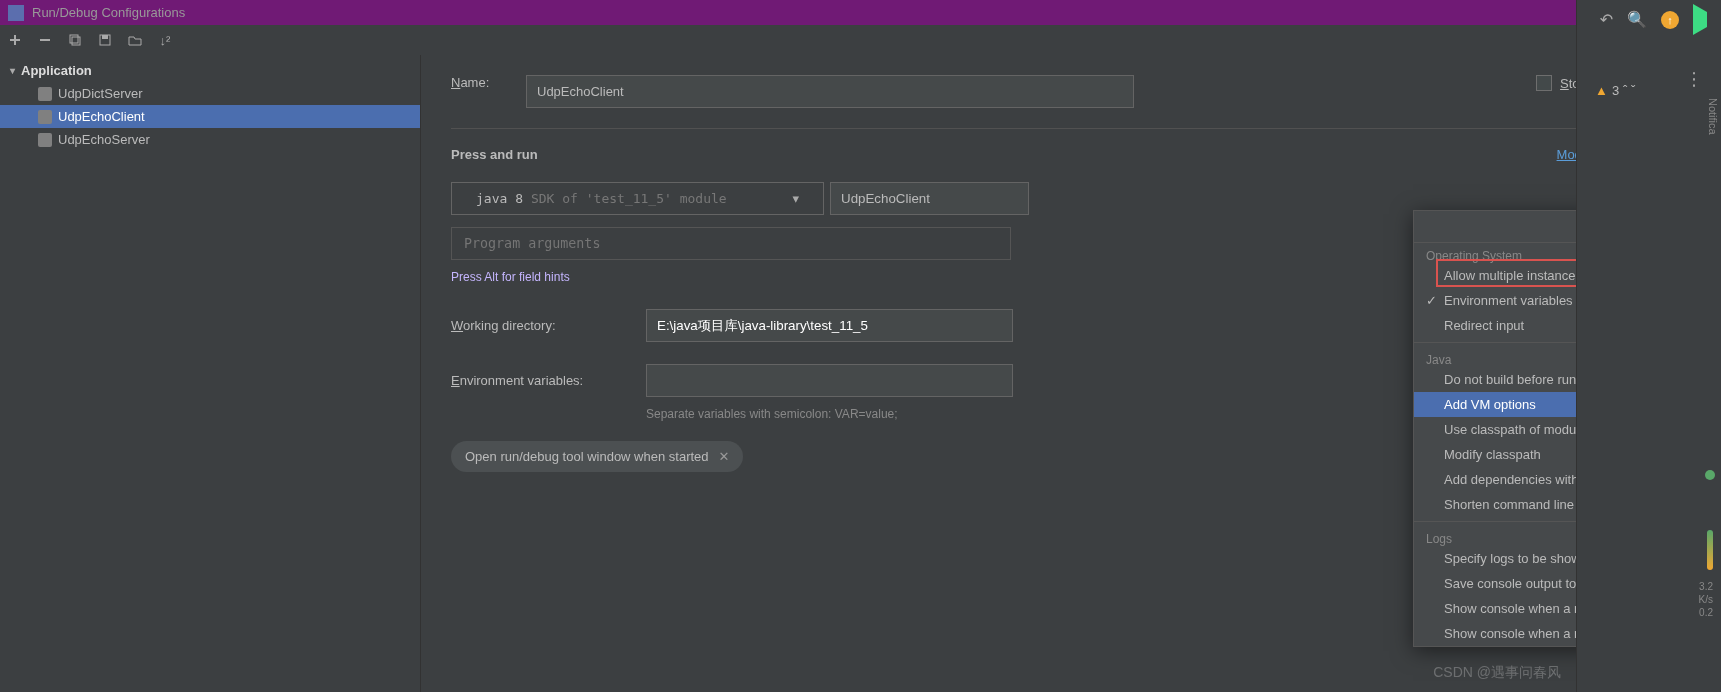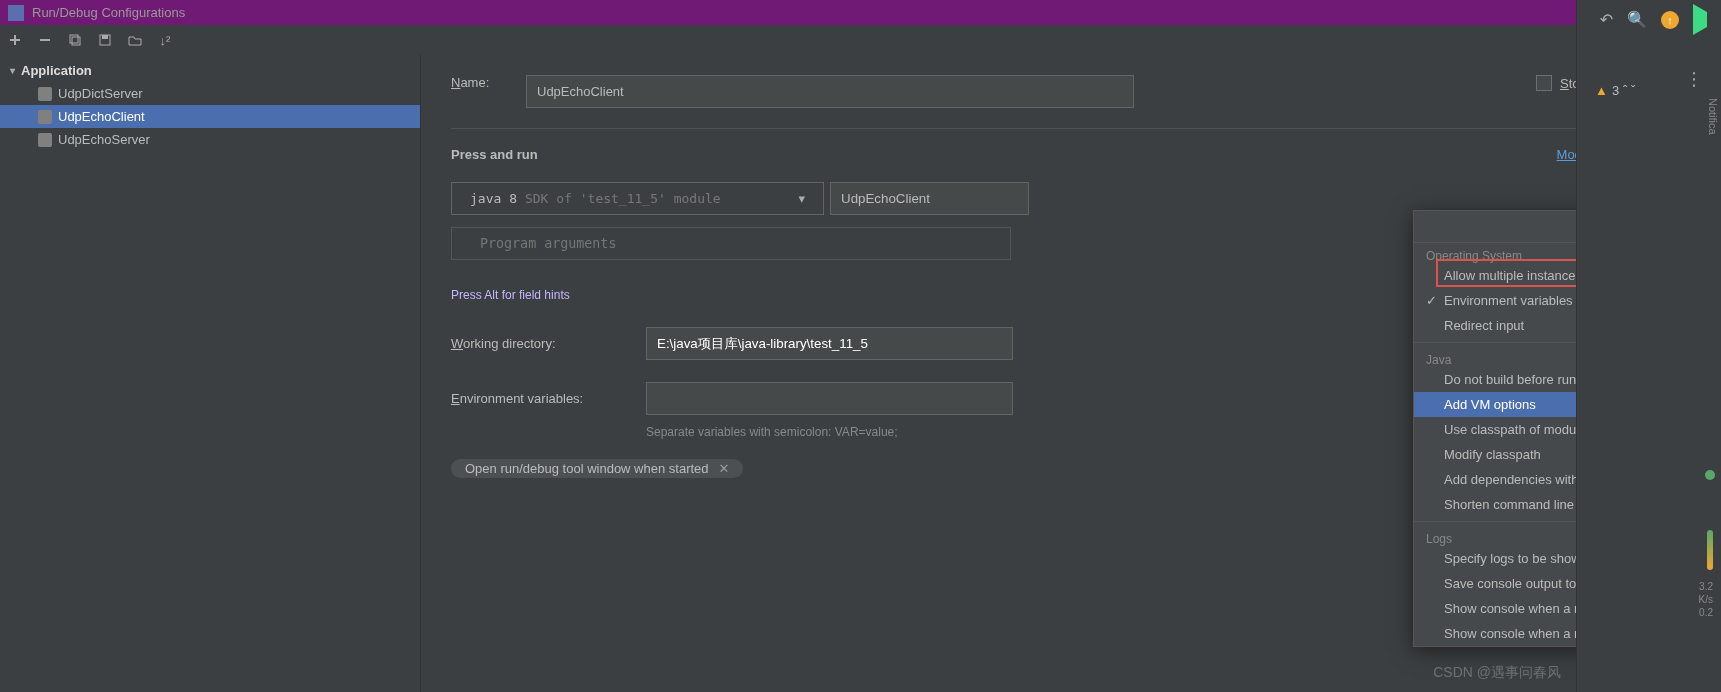--- a/index.html
+++ b/index.html
@@ -33,36 +33,36 @@
 .checkbox { width: 16px; height: 16px; border: 1px solid #6e6e6e; background: #43494a; }
 .gear-icon { color: #888; }
 
 .section-header { display: flex; align-items: center; margin: 10px 0 20px; border-top: 1px solid #515151; padding-top: 18px; }
 .section-title { font-weight: 600; color: #bbb; }
 .modify-link { margin-left: auto; color: #5b9dd9; text-decoration: underline; }
 .modify-shortcut { color: #888; margin-left: 8px; }
 .chevron-down { font-size: 10px; margin-left: 4px; }
 
 .build-row { display: flex; gap: 6px; margin-bottom: 12px; }
-.sdk-select { width: 373px; display: flex; align-items: center; padding: 0 18px; background: #3c3f41; border: 1px solid #646464; height: 33px; }
+.sdk-select { width: 373px; display: flex; align-items: center; padding: 0 24px; background: #3c3f41; border: 1px solid #646464; height: 33px; }
 .sdk-name { color: #bbb; font-family: monospace; }
 .sdk-hint { color: #777; margin-left: 8px; font-family: monospace; }
 .sdk-chevron { margin-left: auto; color: #aaa; }
 .main-class { flex: 0 0 175px; background: #45494a; border: 1px solid #646464; padding: 6px 10px; height: 33px; color: #bbb; }
 
-.program-args { width: 560px; background: #3c3f41; border: 1px solid #555; padding: 6px 28px; height: 33px; color: #777; font-family: monospace; margin-bottom: 28px; }
+.program-args { width: 560px; background: #3c3f41; border: 1px solid #555; padding: 6px 12px; height: 33px; color: #777; font-family: monospace; margin-bottom: 10px; }
 .hint-text { color: #c4b5fd; font-size: 12px; margin-bottom: 25px; }
 
 .field-row { display: flex; align-items: center; margin-bottom: 22px; }
 .field-label { width: 195px; color: #bbb; }
 .field-input { flex: 0 0 367px; background: #45494a; border: 1px solid #646464; padding: 6px 10px; height: 33px; color: #ffffff; }
 
 .sep-hint { color: #888; font-size: 12px; margin-left: 195px; margin-top: -12px; margin-bottom: 20px; }
 
-.chip { display: inline-flex; align-items: center; padding: 2px 14px; background: #4c5052; border-radius: 16px; color: #bbb; gap: 10px; }
+.chip { display: inline-flex; align-items: center; padding: 8px 14px; background: #4c5052; border-radius: 16px; color: #bbb; gap: 10px; }
 .chip-close { color: #999; cursor: pointer; }
 
 
 .popup { position: absolute; left: 992px; top: 155px; width: 558px; background: #46494b; border: 1px solid #555; box-shadow: 0 4px 20px rgba(0,0,0,0.5); }
 .popup-title { text-align: center; padding: 8px 0; color: #bbb; border-bottom: 1px solid #555; }
 .popup-section { padding: 6px 12px 0; color: #888; font-size: 12px; }
 .popup-item { display: flex; align-items: center; padding: 5px 12px 5px 30px; color: #bbb; position: relative; }
 .popup-item.hover { background: #4b6eaf; color: #fff; }
 .popup-item .check { position: absolute; left: 12px; color: #bbb; }
 .popup-divider { height: 1px; background: #555; margin: 4px 0; }

